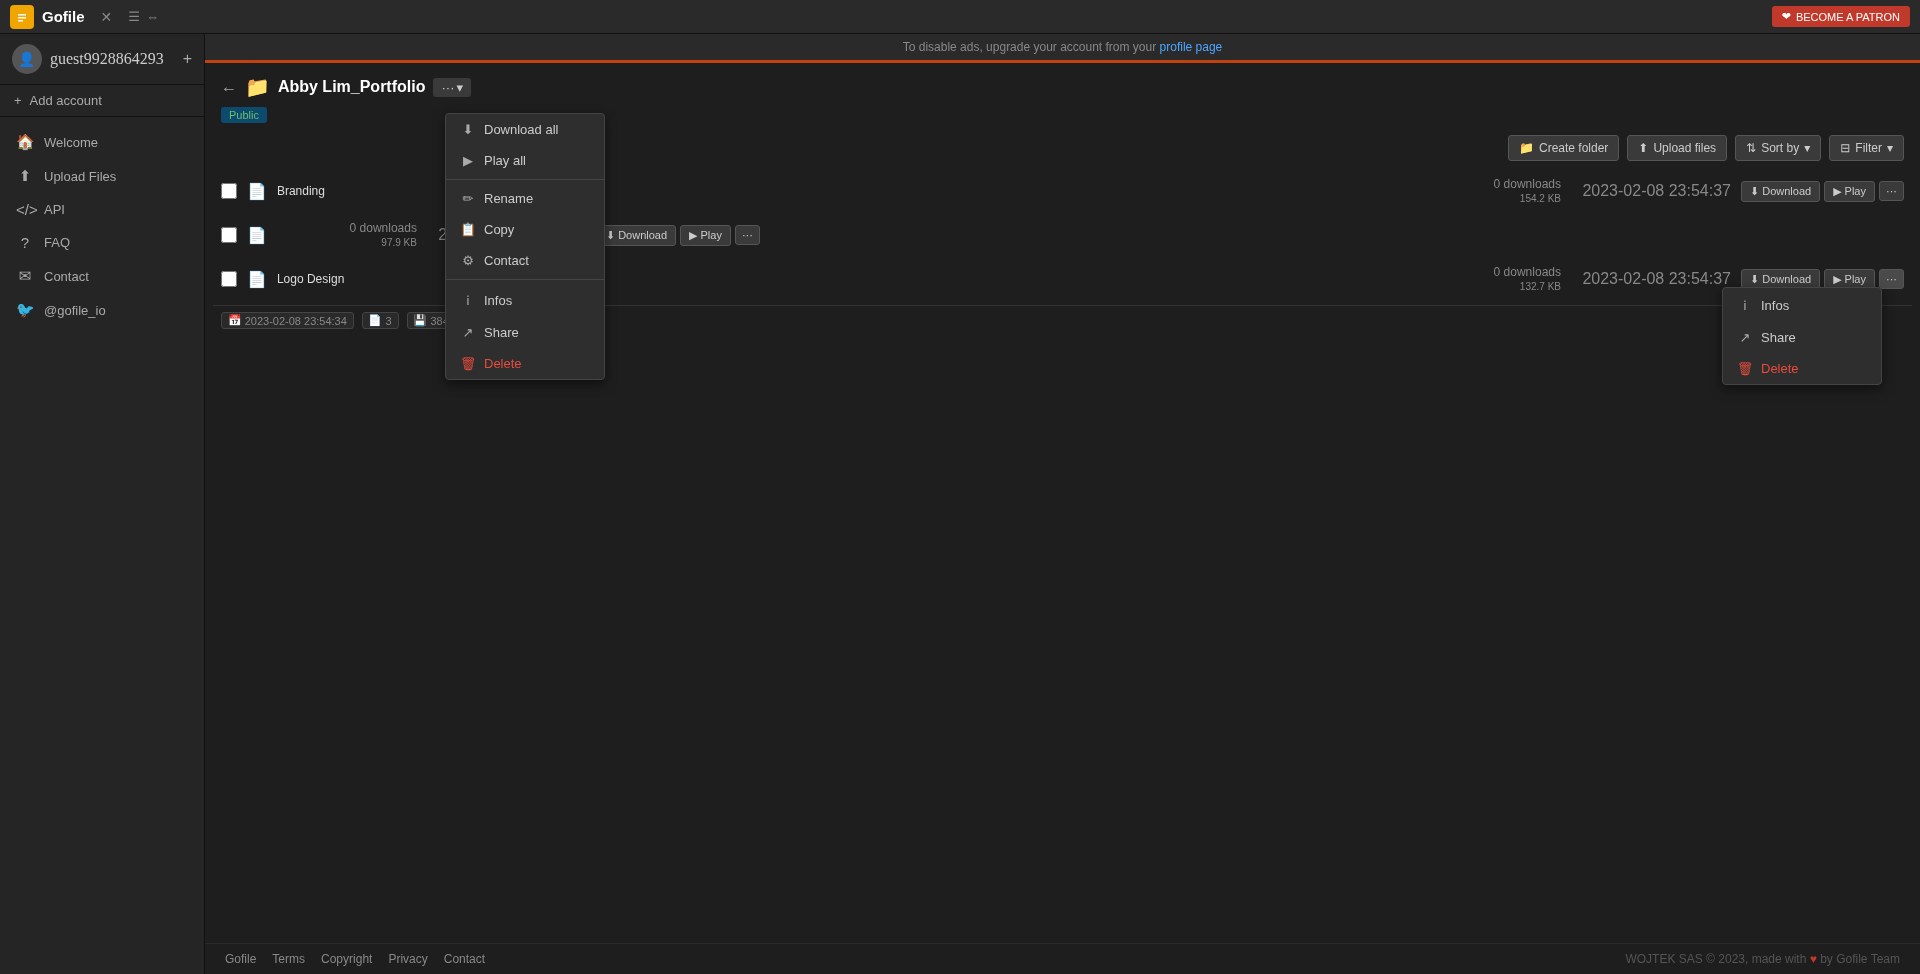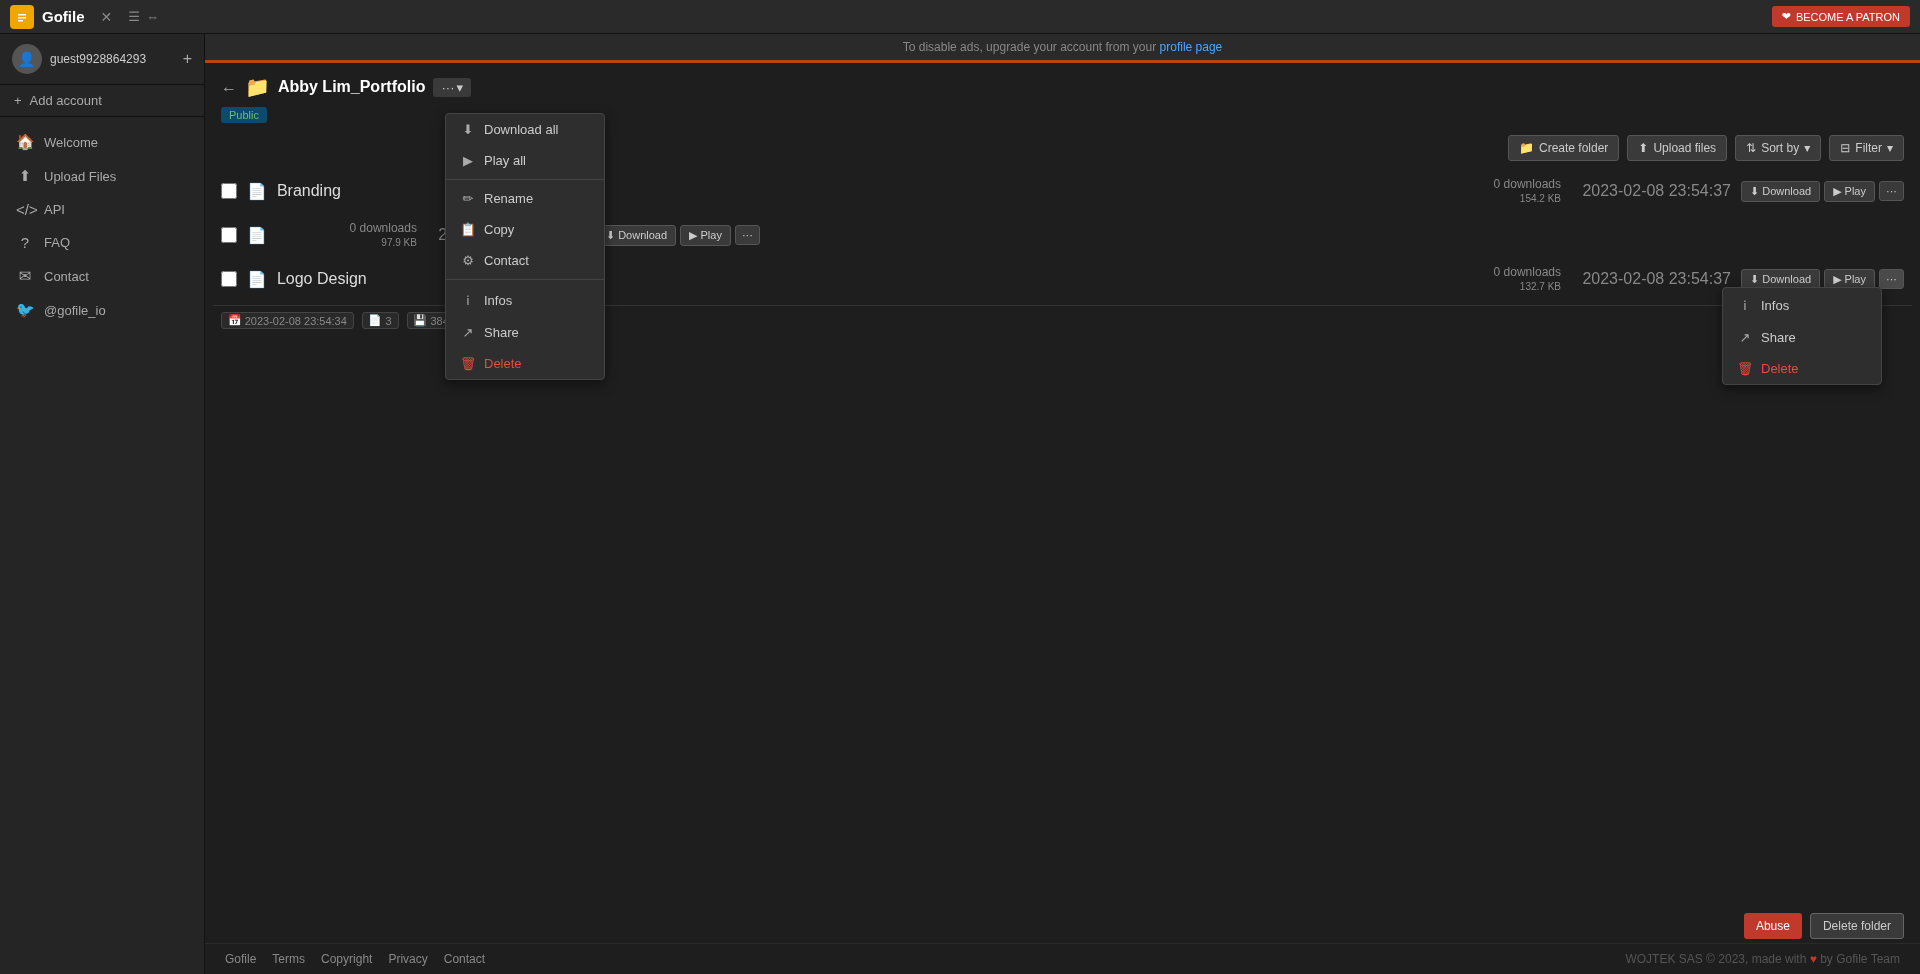--- a/index.html
+++ b/index.html
@@ -89,22 +89,23 @@
     }
     .user-avatar {
       width: 30px; height: 30px;
       background: #555;
       border-radius: 50%;
       display: flex; align-items: center; justify-content: center;
       font-size: 14px;
     }
     .user-name {
       color: #ccc;
-      font-size: 12px;
+      font-size: 16px;
       flex: 1;
+      font-family: Liberation Serif, serif;
     }
     .user-add-btn {
       color: #aaa;
       cursor: pointer;
       font-size: 16px;
     }
     .add-account-row {
       display: flex;
       align-items: center;
       gap: 8px;
@@ -224,21 +225,21 @@
       align-items: center;
       padding: 8px 8px;
       border-radius: 4px;
       gap: 10px;
       position: relative;
     }
     .file-checkbox { width: 16px; height: 16px; cursor: pointer; }
     .file-type-icon { font-size: 16px; color: #e8a020; }
     .file-name {
       color: #ddd;
-      font-size: 16px;
+      font-size: 12px;
       flex: 1;
     }
     .file-stats {
       color: #888;
       font-size: 12px;
       width: 140px;
       text-align: right;
     }
     .file-date {
       color: #888;
@@ -592,24 +593,20 @@
         <span class="meta-badge">
           📄 <span>3</span>
         </span>
         <span class="meta-badge">
           💾 <span>384.8 KB</span>
         </span>
         <span class="meta-badge">📋</span>
       </div>
     </div>
 
-    <div class="folder-bottom">
-      <button class="abuse-btn">Abuse</button>
-      <button class="delete-folder-btn">Delete folder</button>
-    </div>
 
     <div class="footer">
       <div class="footer-links">
         <a>Gofile</a>
         <a>Terms</a>
         <a>Copyright</a>
         <a>Privacy</a>
         <a>Contact</a>
       </div>
       <div class="footer-right">

